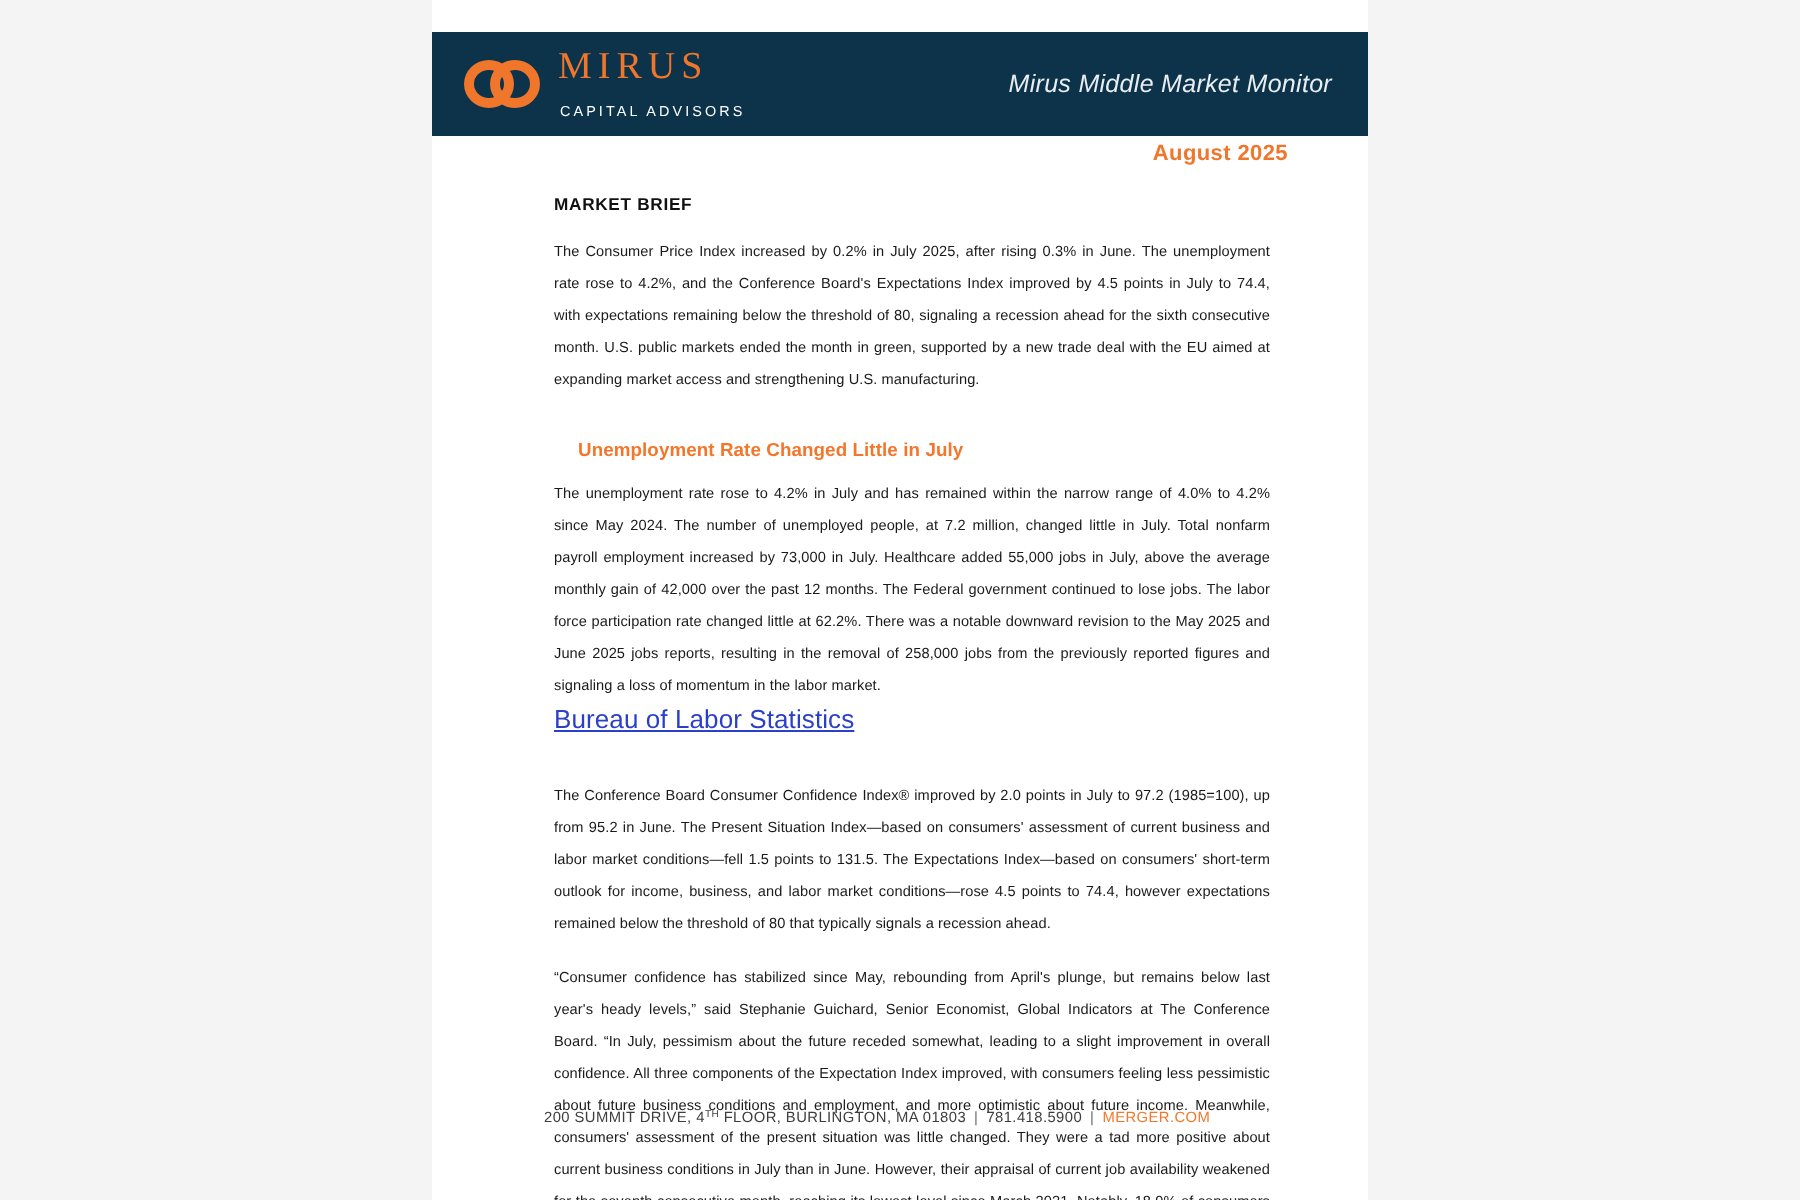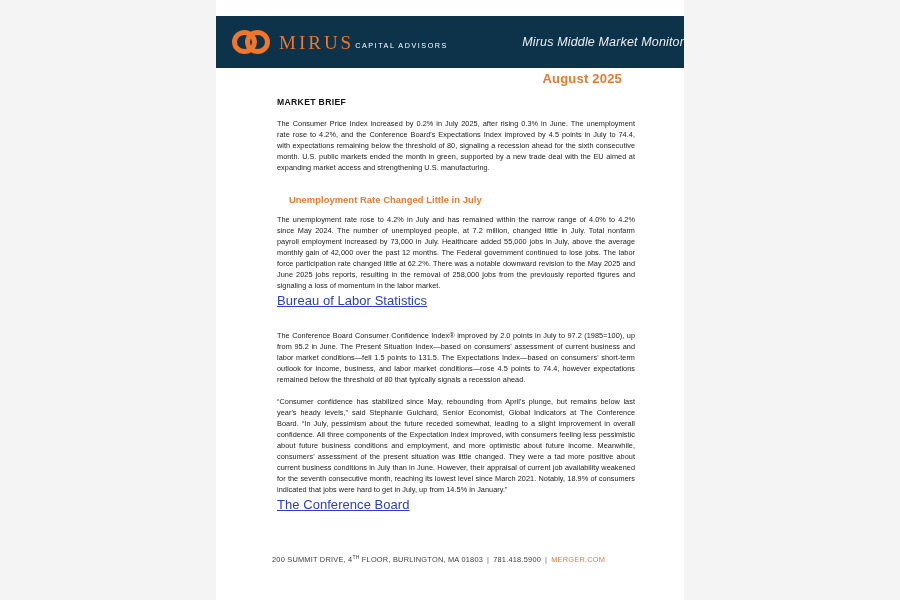--- a/index.html
+++ b/index.html
@@ -68,56 +68,56 @@
     left: 0px;  top: 2px;
     width: 25px; height: 24px;
   }
   .logo-mark .ring-b {
     left: 13px; top: 2px;
     width: 25px; height: 24px;
   }
 
   .logo-type {
     display: flex;
-    flex-direction: row;
+    flex-direction: column;
     justify-content: center;
-    text-align: center;
   }
   .logo-main {
     color: #f0762c;
     font-family: "Liberation Serif", serif;
     font-size: 19px;
     letter-spacing: 3.0px;
     line-height: 1;
   }
   .logo-sub {
     color: #ffffff;
     font-size: 7.2px;
     letter-spacing: 1.55px;
     line-height: 1;
     margin-top: 9px;
     margin-left: 1px;
   }
 
   .header-title {
     margin-left: auto;
+    padding-right: 18px;
     color: #e9eef2;
     font-style: italic;
     font-size: 12.5px;
     letter-spacing: 0.15px;
     white-space: nowrap;
   }
 
   
   .issue-date {
     position: absolute;
-    right: 62px;
+    right: 40px;
     top: 71px;
     color: #f0762c;
-    font-size: 13px;
+    font-size: 11px;
     font-weight: bold;
     letter-spacing: 0.2px;
   }
 
   
   .content {
     position: absolute;
     left: 61px;
     top: 97px;
     width: 358px;
@@ -134,21 +134,21 @@
   .section-title {
     font-size: 9.4px;
     font-weight: bold;
     color: #f4762b;
     letter-spacing: 0.05px;
     margin: 0 0 9px 12px;
   }
 
   p.body {
     font-size: 7.3px;
-    line-height: 11.0px;
+    line-height: 16px;
     color: #1a1a1a;
     text-align: justify;
     margin: 0;
     letter-spacing: 0.05px;
   }
 
   .src-link {
     display: inline-block;
     font-size: 13px;
     line-height: 10.5px;

